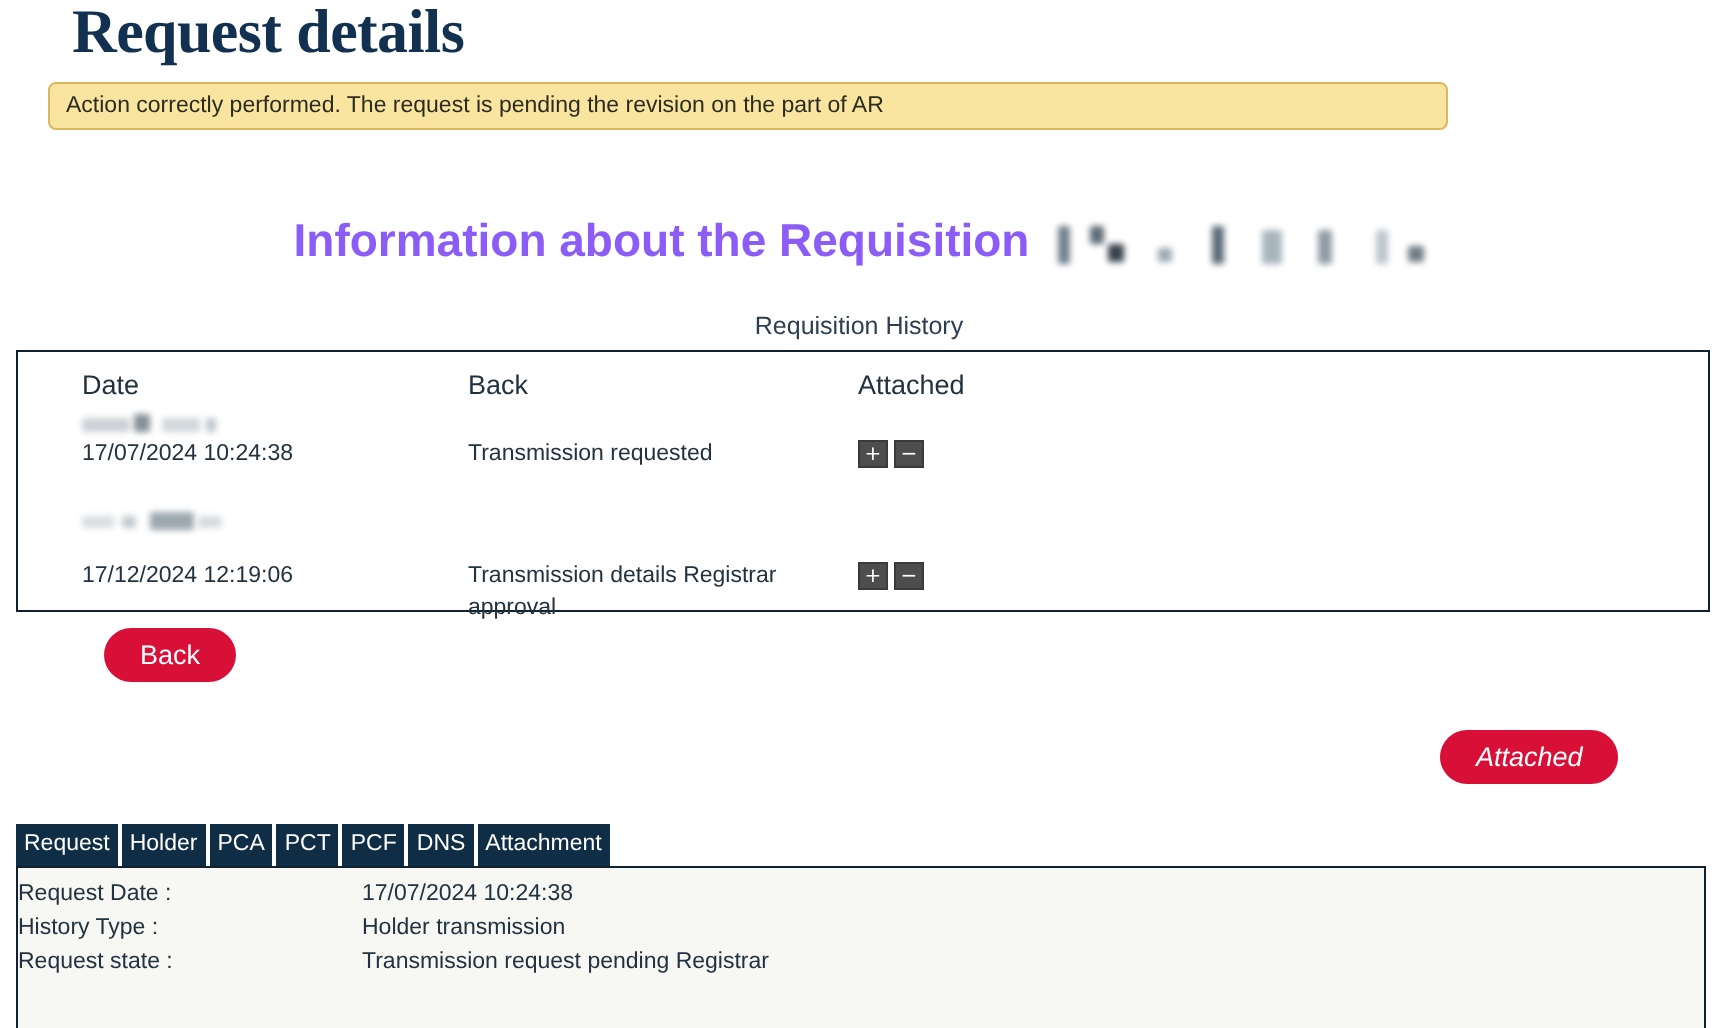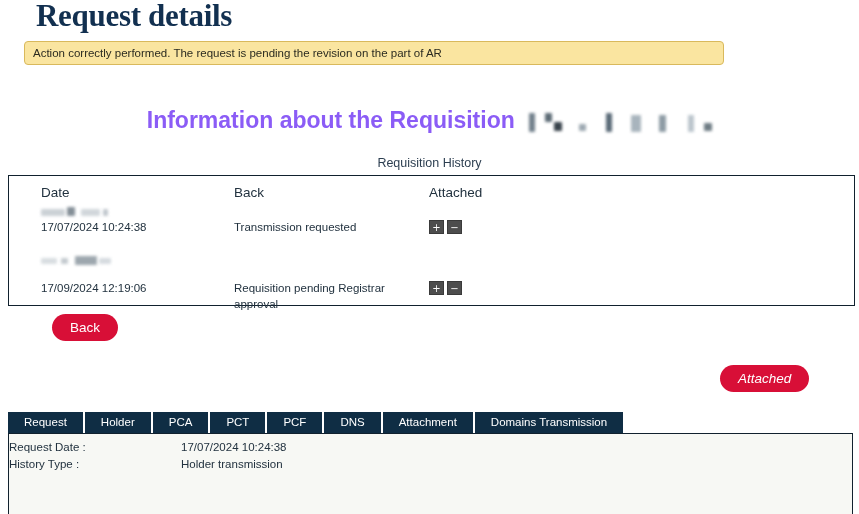--- a/index.html
+++ b/index.html
@@ -180,21 +180,21 @@
     top: 412px;
     display: flex;
     gap: 2px;
   }
   .tab {
     background: #0f2d44;
     color: #ffffff;
     font-size: 11.5px;
     height: 21px;
     line-height: 21px;
-    padding: 0 16px;
+    padding: 0 4px;
     cursor: pointer;
     white-space: nowrap;
     box-sizing: border-box;
   }
   .tab.active {
     background: #0f2d44;
   }
 
   
   .detail-panel {
@@ -283,24 +283,24 @@
         </td>
       </tr>
       <tr>
         <td class="col-date">
           <div class="blur-line">
             <span class="rd" style="left:0px;width:16px;height:6px;background:#d2d8dc;top:3px;"></span>
             <span class="rd" style="left:20px;width:7px;height:6px;background:#b9c1c7;top:3px;"></span>
             <span class="rd" style="left:34px;width:22px;height:9px;background:#8d98a1;top:1px;"></span>
             <span class="rd" style="left:58px;width:12px;height:6px;background:#cfd5da;top:3px;"></span>
           </div>
-          <div style="padding-top:12px;">17/09/2024 12:19:06</div>
+          <div style="padding-top:12px;">17/12/2024 12:19:06</div>
         </td>
         <td class="col-state">
-          <div style="padding-top:26px;max-width:180px;">Requisition pending Registrar approval</div>
+          <div style="padding-top:26px;max-width:180px;">Transmission details Registrar approval</div>
         </td>
         <td class="col-comments">
           <div class="cmt-btns" style="padding-top:26px;">
             <span class="cmt-btn">+</span>
             <span class="cmt-btn">−</span>
           </div>
         </td>
       </tr>
     </tbody>
   </table>
@@ -310,29 +310,32 @@
 <button class="pill btn-attached">Attached</button>
 
 <div class="tabs">
   <div class="tab active">Request</div>
   <div class="tab">Holder</div>
   <div class="tab">PCA</div>
   <div class="tab">PCT</div>
   <div class="tab">PCF</div>
   <div class="tab">DNS</div>
   <div class="tab">Attachment</div>
-  <div class="tab">Domains Transmission</div>
 </div>
 
 <div class="detail-panel">
   <table class="detail">
     <tbody>
       <tr>
         <td class="dlabel">Request Date :</td>
         <td class="dvalue">17/07/2024 10:24:38</td>
       </tr>
       <tr>
         <td class="dlabel">History Type :</td>
         <td class="dvalue">Holder transmission</td>
       </tr>
+      <tr>
+        <td class="dlabel">Request state :</td>
+        <td class="dvalue">Transmission request pending Registrar</td>
+      </tr>
     </tbody>
   </table>
 </div>
 
 </body></html>

